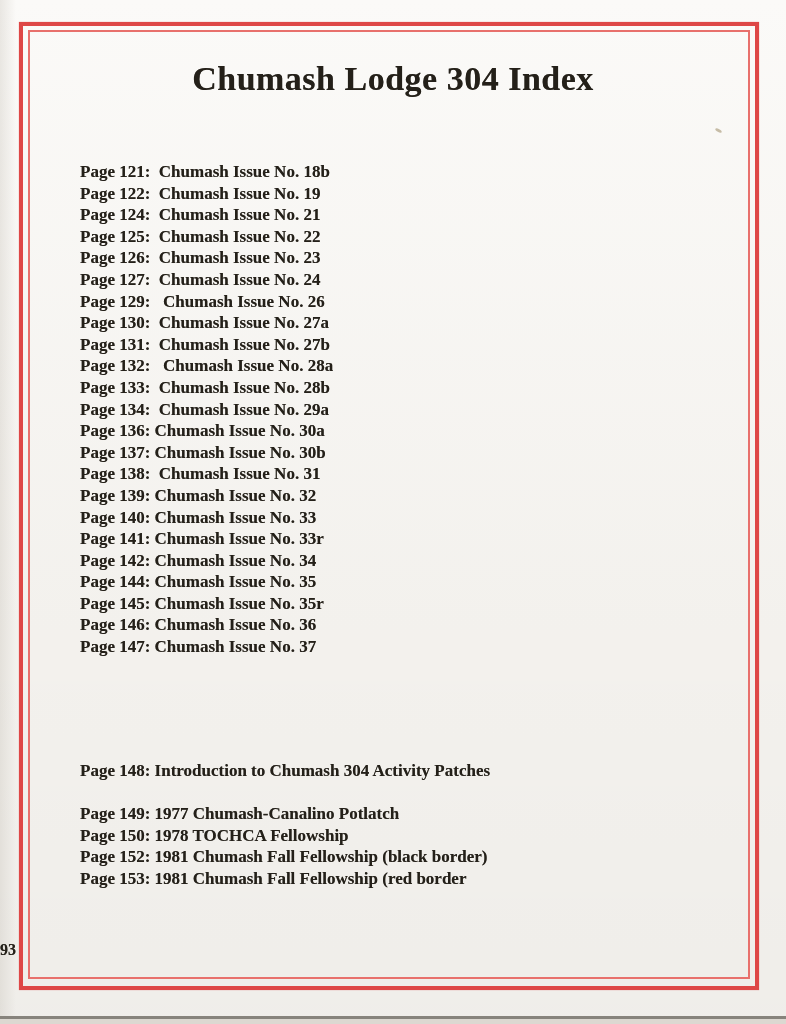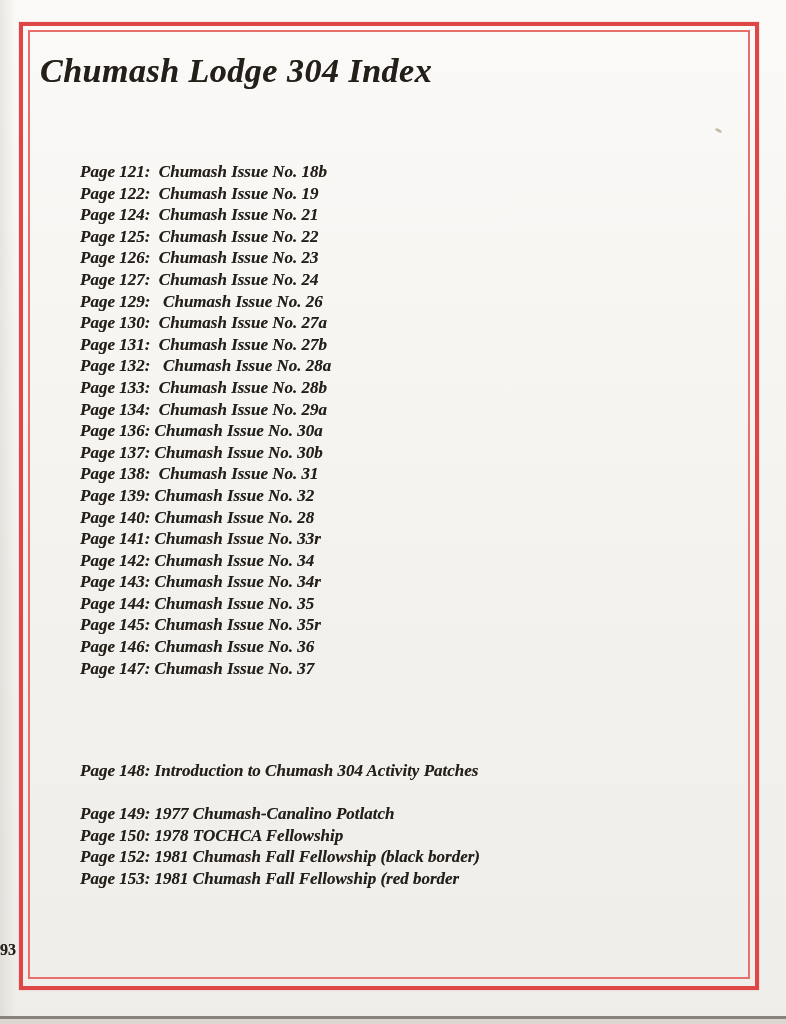--- a/index.html
+++ b/index.html
@@ -29,36 +29,34 @@
   
   .frame-inner {
     position: absolute;
     left: 28px; top: 30px; right: 36px; bottom: 45px;
     border: 2px solid var(--border-red-light, #e8706c);
   }
   .title {
     position: absolute;
     left: 40px; right: 40px;
     top: 52px;
-    margin: 0;
-    text-align: left;
+    margin: 8px;
+    text-align: center;
     font-size: 34px;
     font-weight: 700;
     letter-spacing: 0.5px;
     text-shadow: 0 0 0.5px rgba(36,32,25,0.55);
-    font-style: italic;
   }
   .entries { position: absolute; left: 80px; }
   .entry {
     font-size: 17px;
     font-weight: 700;
     line-height: 21.6px;
     white-space: pre;
     text-shadow: 0 0 0.4px rgba(36,32,25,0.5);
-    font-style: italic;
   }
   .issue-list { top: 161px; }
   .intro-entry { position: absolute; left: 80px; top: 760px; }
   .activity-list { top: 803px; }
   .page-number {
     position: absolute;
     left: 0; right: 0;
     top: 941px;
     text-align: left;
     font-size: 16px;
@@ -110,24 +108,23 @@
       <div class="entry">Page 129:   Chumash Issue No. 26</div>
       <div class="entry">Page 130:  Chumash Issue No. 27a</div>
       <div class="entry">Page 131:  Chumash Issue No. 27b</div>
       <div class="entry">Page 132:   Chumash Issue No. 28a</div>
       <div class="entry">Page 133:  Chumash Issue No. 28b</div>
       <div class="entry">Page 134:  Chumash Issue No. 29a</div>
       <div class="entry">Page 136: Chumash Issue No. 30a</div>
       <div class="entry">Page 137: Chumash Issue No. 30b</div>
       <div class="entry">Page 138:  Chumash Issue No. 31</div>
       <div class="entry">Page 139: Chumash Issue No. 32</div>
-      <div class="entry">Page 140: Chumash Issue No. 28</div>
+      <div class="entry">Page 140: Chumash Issue No. 33</div>
       <div class="entry">Page 141: Chumash Issue No. 33r</div>
       <div class="entry">Page 142: Chumash Issue No. 34</div>
-      <div class="entry">Page 143: Chumash Issue No. 34r</div>
       <div class="entry">Page 144: Chumash Issue No. 35</div>
       <div class="entry">Page 145: Chumash Issue No. 35r</div>
       <div class="entry">Page 146: Chumash Issue No. 36</div>
       <div class="entry">Page 147: Chumash Issue No. 37</div>
     </div>
 
   <div class="entry intro-entry">Page 148: Introduction to Chumash 304 Activity Patches</div>
 
   <div class="entries activity-list">
       <div class="entry">Page 149: 1977 Chumash-Canalino Potlatch</div>

